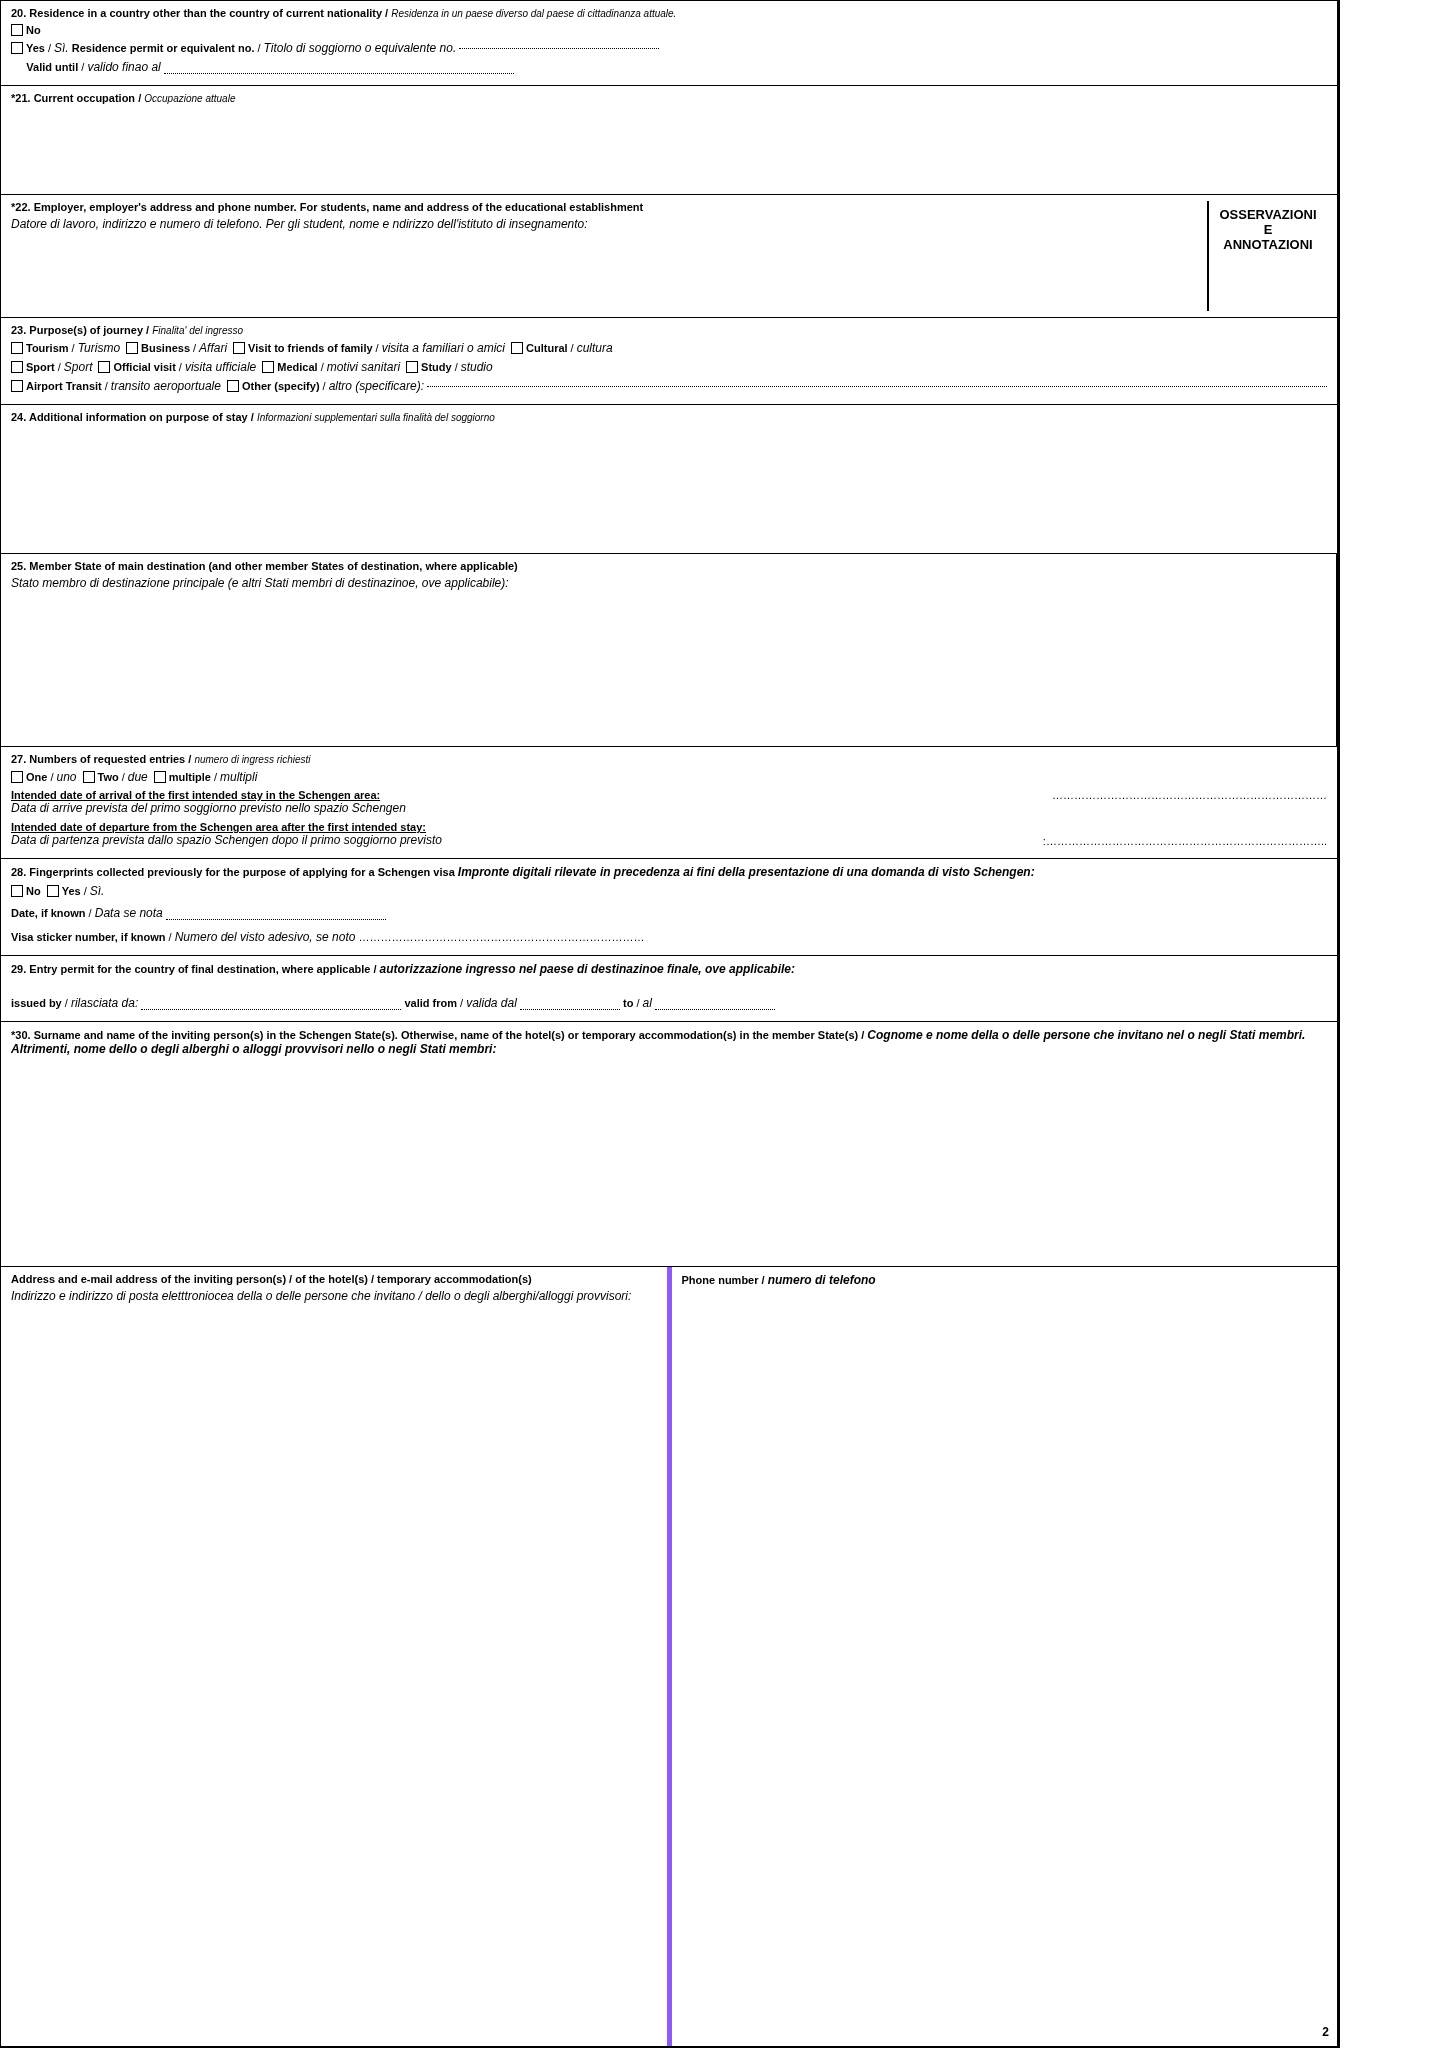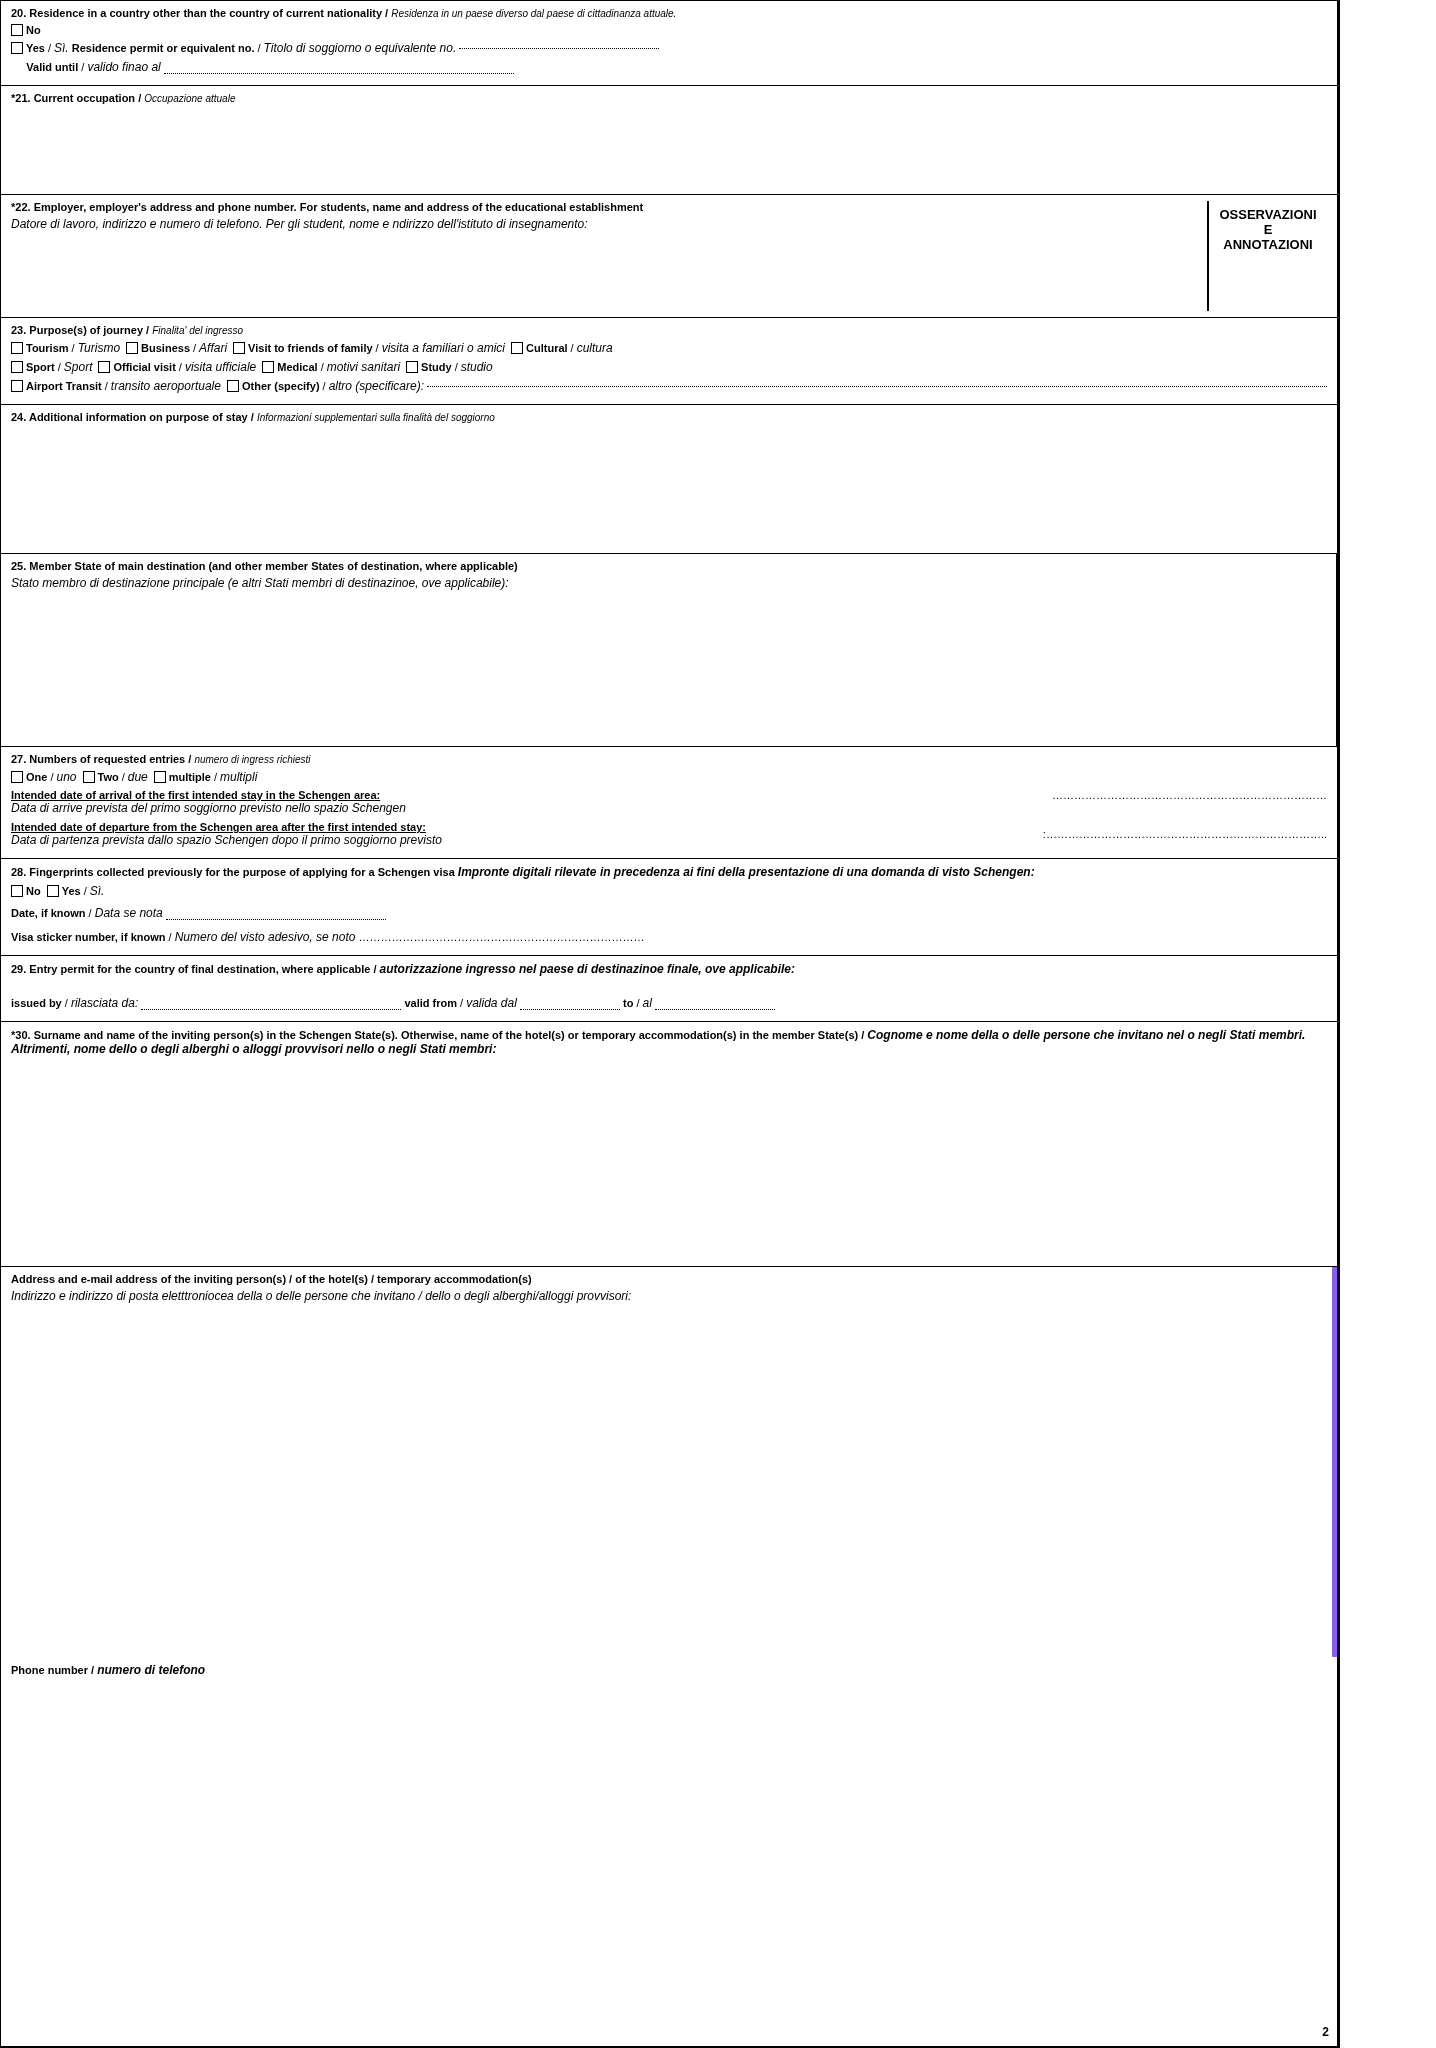--- a/index.html
+++ b/index.html
@@ -56,21 +56,21 @@
     }
     .checkbox {
       width: 12px;
       height: 12px;
       border: 1px solid #000;
       display: inline-block;
       flex-shrink: 0;
     }
     .two-col {
       display: flex;
-      flex-direction: column;
+      flex-direction: row;
       justify-content: space-between;
     }
     .two-col > div {
       flex: 1;
       border-right: 1px solid #000;
       padding: 6px 10px;
     }
     .two-col > div:last-child {
       border-right: none;
     }
@@ -283,21 +283,21 @@
       <div class="row-gap" style="display:flex; align-items:baseline; flex-wrap:wrap; gap:4px;">
         <div style="flex:1;">
           <span class="bold underline">Intended date of arrival of the first intended stay in the Schengen area:</span>
           <br>
           <span class="italic">Data di arrive prevista del primo soggiorno previsto nello spazio Schengen</span>
         </div>
         <div>
           <span>…………………………………………………………………</span>
         </div>
       </div>
-      <div class="row-gap" style="display:flex; align-items:center; flex-wrap:wrap; gap:4px; margin-top:6px;">
+      <div class="row-gap" style="display:flex; align-items:flex-end; flex-wrap:wrap; gap:4px; margin-top:6px;">
         <div style="flex:1;">
           <span class="bold underline">Intended date of departure from the Schengen area after the first intended stay:</span>
           <br>
           <span class="italic">Data di partenza prevista dallo spazio Schengen dopo il primo soggiorno previsto</span>
         </div>
         <div>
           <span>:…………………………………………………………………..</span>
         </div>
       </div>
     </div>

